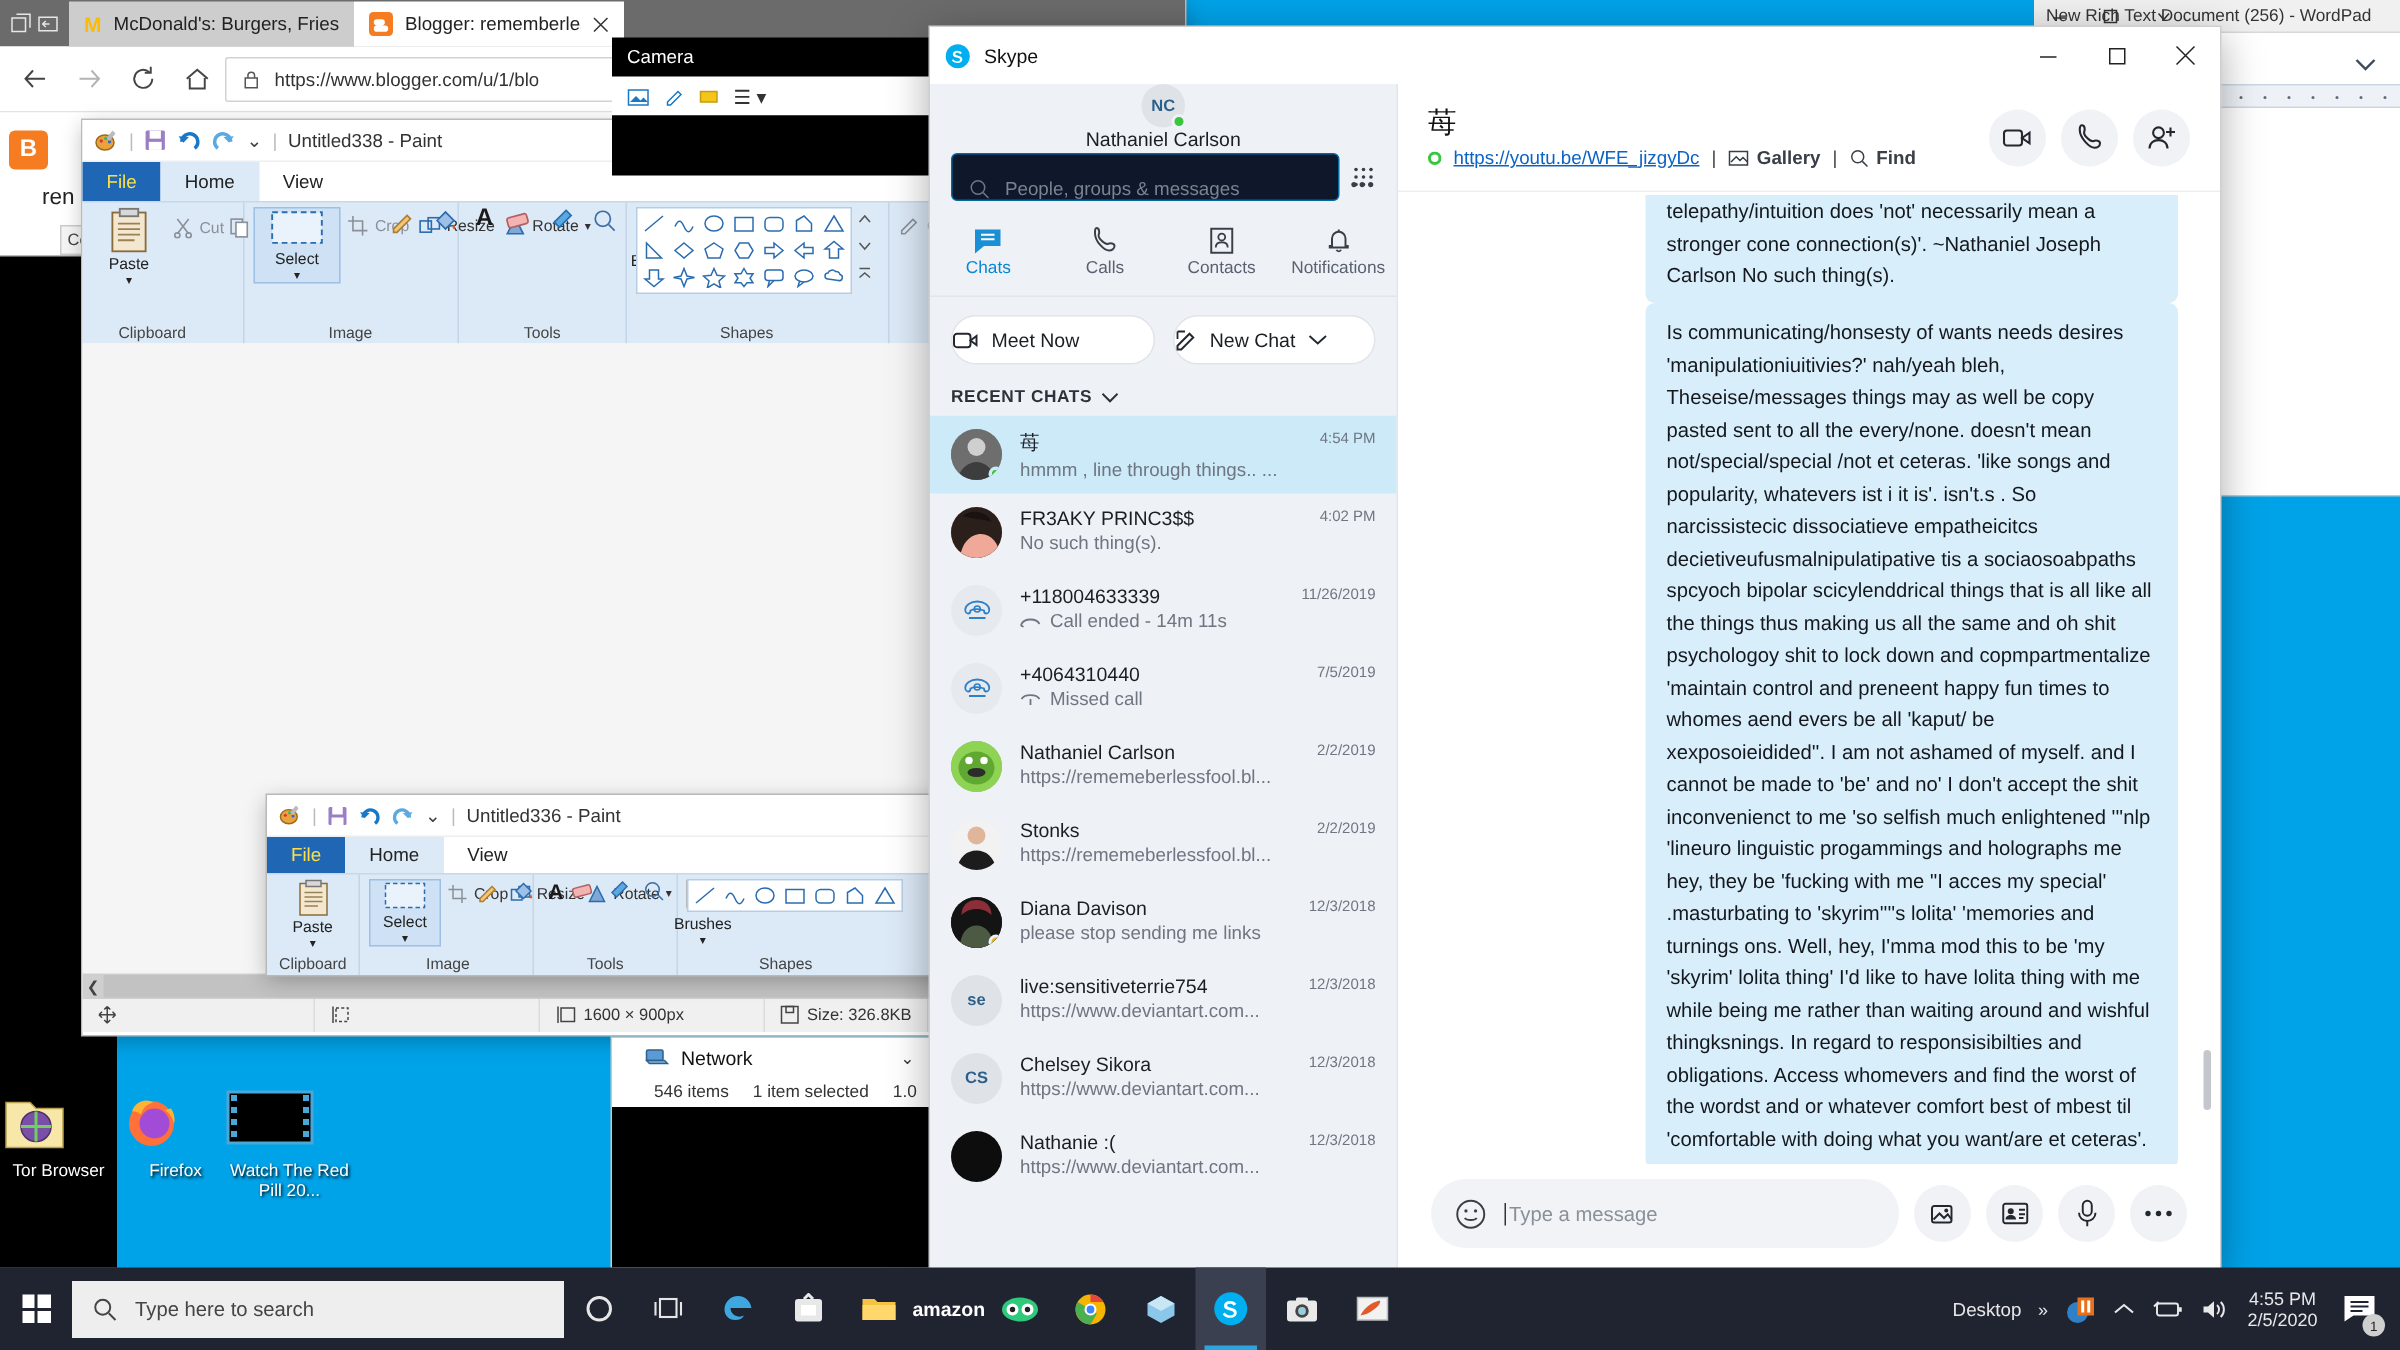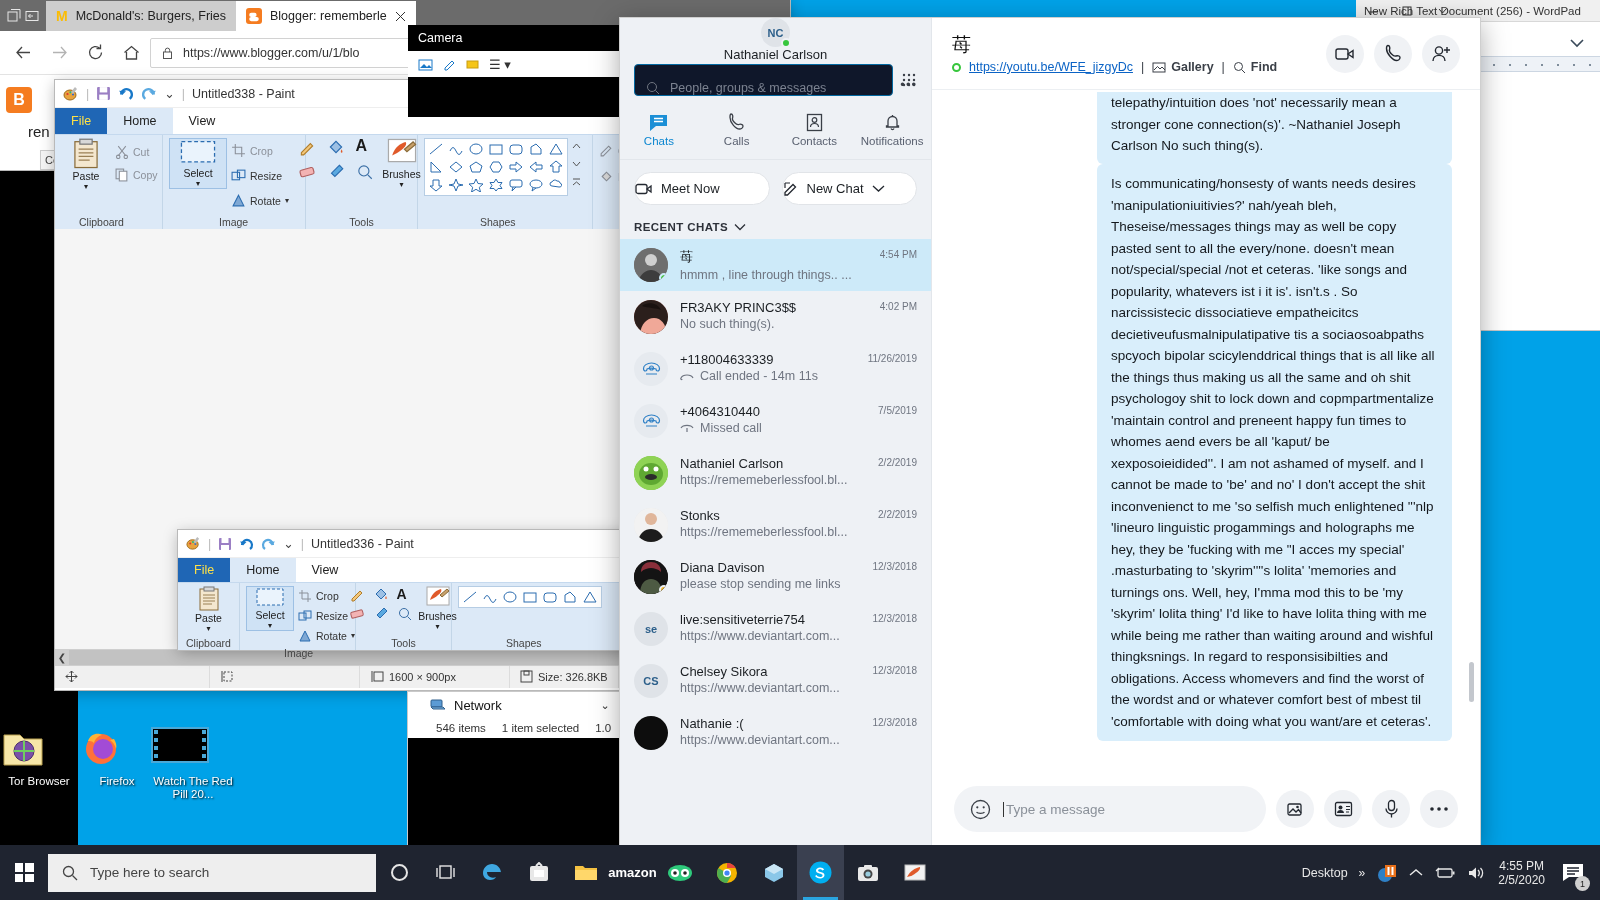--- a/index.html
+++ b/index.html
@@ -58,21 +58,21 @@
   .paint-tabs { height:24px; background:#fff; display:flex; align-items:stretch; font-size:12.5px; }
   .paint-tabs .t { padding:0 16px; display:flex; align-items:center; color:#222; }
   .paint-tabs .t.file { background:#1f66b5; color:#fde047; font-weight:400; }
   .paint-tabs .t.sel { background:#dce9f7; }
   .ribbon { background:#dce9f7; display:flex; border-top:1px solid #c5d9ee; }
   .rgroup { display:flex; flex-direction:column; align-items:center; padding:3px 6px 1px; border-right:1px solid #c3d6e8; }
   .rgroup .rlabel { font-size:10.5px; color:#444; margin-top:auto; padding-top:2px; }
   .rgroup .rinner { display:flex; gap:4px; align-items:flex-start; }
   .bigbtn { display:flex; flex-direction:column; align-items:center; font-size:10.5px; color:#222; width:48px; }
   .smallrow { display:flex; align-items:center; gap:4px; font-size:10.5px; color:#333; height:19px; }
-  .smallcol { display:flex; flex-direction:column; gap:1px;justify-content:center; }
+  .smallcol { display:flex; flex-direction:row; gap:1px;justify-content:center; }
   .shapes-grid { display:grid; grid-template-columns:repeat(7,20px); grid-auto-rows:18px;
       border:1px solid #b6cde4; background:#fff; padding:1px; }
   .shapes-grid span { display:flex; align-items:center; justify-content:center; }
   .paint-status { height:24px; background:#f0f0f0; border-top:1px solid #dadada; display:flex;
       align-items:center; font-size:11px; color:#333; }
   .paint-status .cell { padding:0 10px; border-right:1px solid #dcdcdc; display:flex; align-items:center; gap:5px; height:100%; }
 
   
   .camwin { background:#000; color:#fff; }
   .camwin .cap { font-size:12.5px; padding:6px 10px; }
@@ -1343,20 +1343,46 @@
   </div>
   <div style="height:20px; display:flex; align-items:center; gap:16px; padding:0 28px; font-size:11.5px; color:#333;">
     <span>546 items</span>
     <span>1 item selected</span>
     <span>1.0</span>
   </div>
   <div style="height:107px;background:#000;"></div>
 </div>
 
 <div id="skype">
+  <div id="skype-title">
+    <span>
+        <svg width="17" height="17" viewBox="0 0 17 17">
+          <circle cx="8.5" cy="8.5" r="8" fill="#00aff0"></circle>
+          <path d="M5.5 10.5c.8 1.2 2 1.6 3.2 1.4 1-.2 1.5-.8 1.3-1.4-.2-.6-1-.8-2.2-1.1-1.5-.4-2.6-.9-2.6-2.3 0-1.3 1.3-2.3 3-2.3 1.4 0 2.5.5 3.1 1.5l-1.3.8c-.4-.7-1-1-1.8-1-.8 0-1.4.4-1.4.9 0 .6.7.8 1.9 1.1 1.6.4 2.9.9 2.9 2.4 0 1.5-1.4 2.5-3.2 2.5-1.7 0-3-.6-3.8-1.8z" fill="#fff"></path>
+        </svg>
+      </span>
+    <span>Skype</span>
+    <div class="sysbtns">
+      <div>
+          <svg width="13" height="13" viewBox="0 0 13 13">
+            <path d="M1 7h11" stroke="#222"></path>
+          </svg>
+        </div>
+      <div>
+          <svg width="13" height="13" viewBox="0 0 13 13">
+            <rect x="1.5" y="1.5" width="10" height="10" fill="none" stroke="#222"></rect>
+          </svg>
+        </div>
+      <div>
+          <svg width="14" height="14" viewBox="0 0 14 14">
+            <path d="M1 1l12 12M13 1L1 13" stroke="#222"></path>
+          </svg>
+        </div>
+    </div>
+  </div>
 
   <div id="skype-body">
 
     <div id="sk-left">
       <div id="sk-profile">
         <div class="avatar">
           <span>NC</span>
           <span class="presence" style="background:#37c63d;"></span>
         </div>
         <span style="font-size:13px;color:#1b1f23;">Nathaniel Carlson</span>

